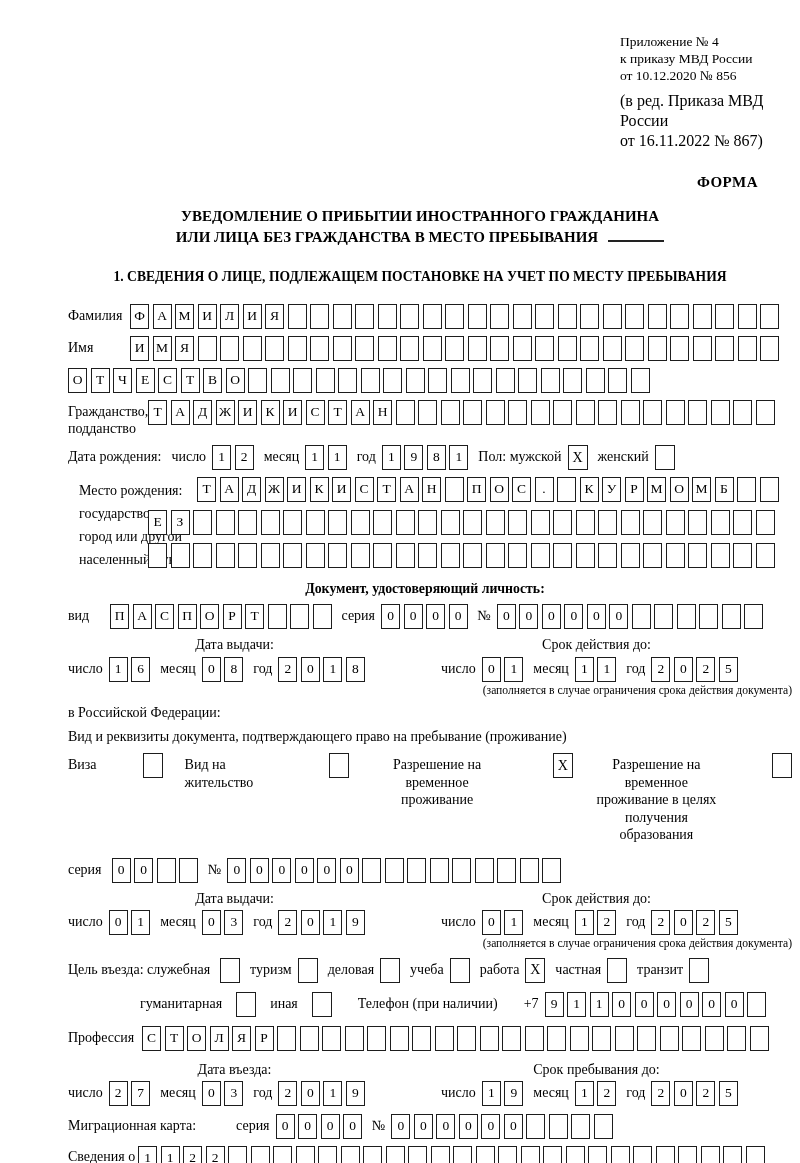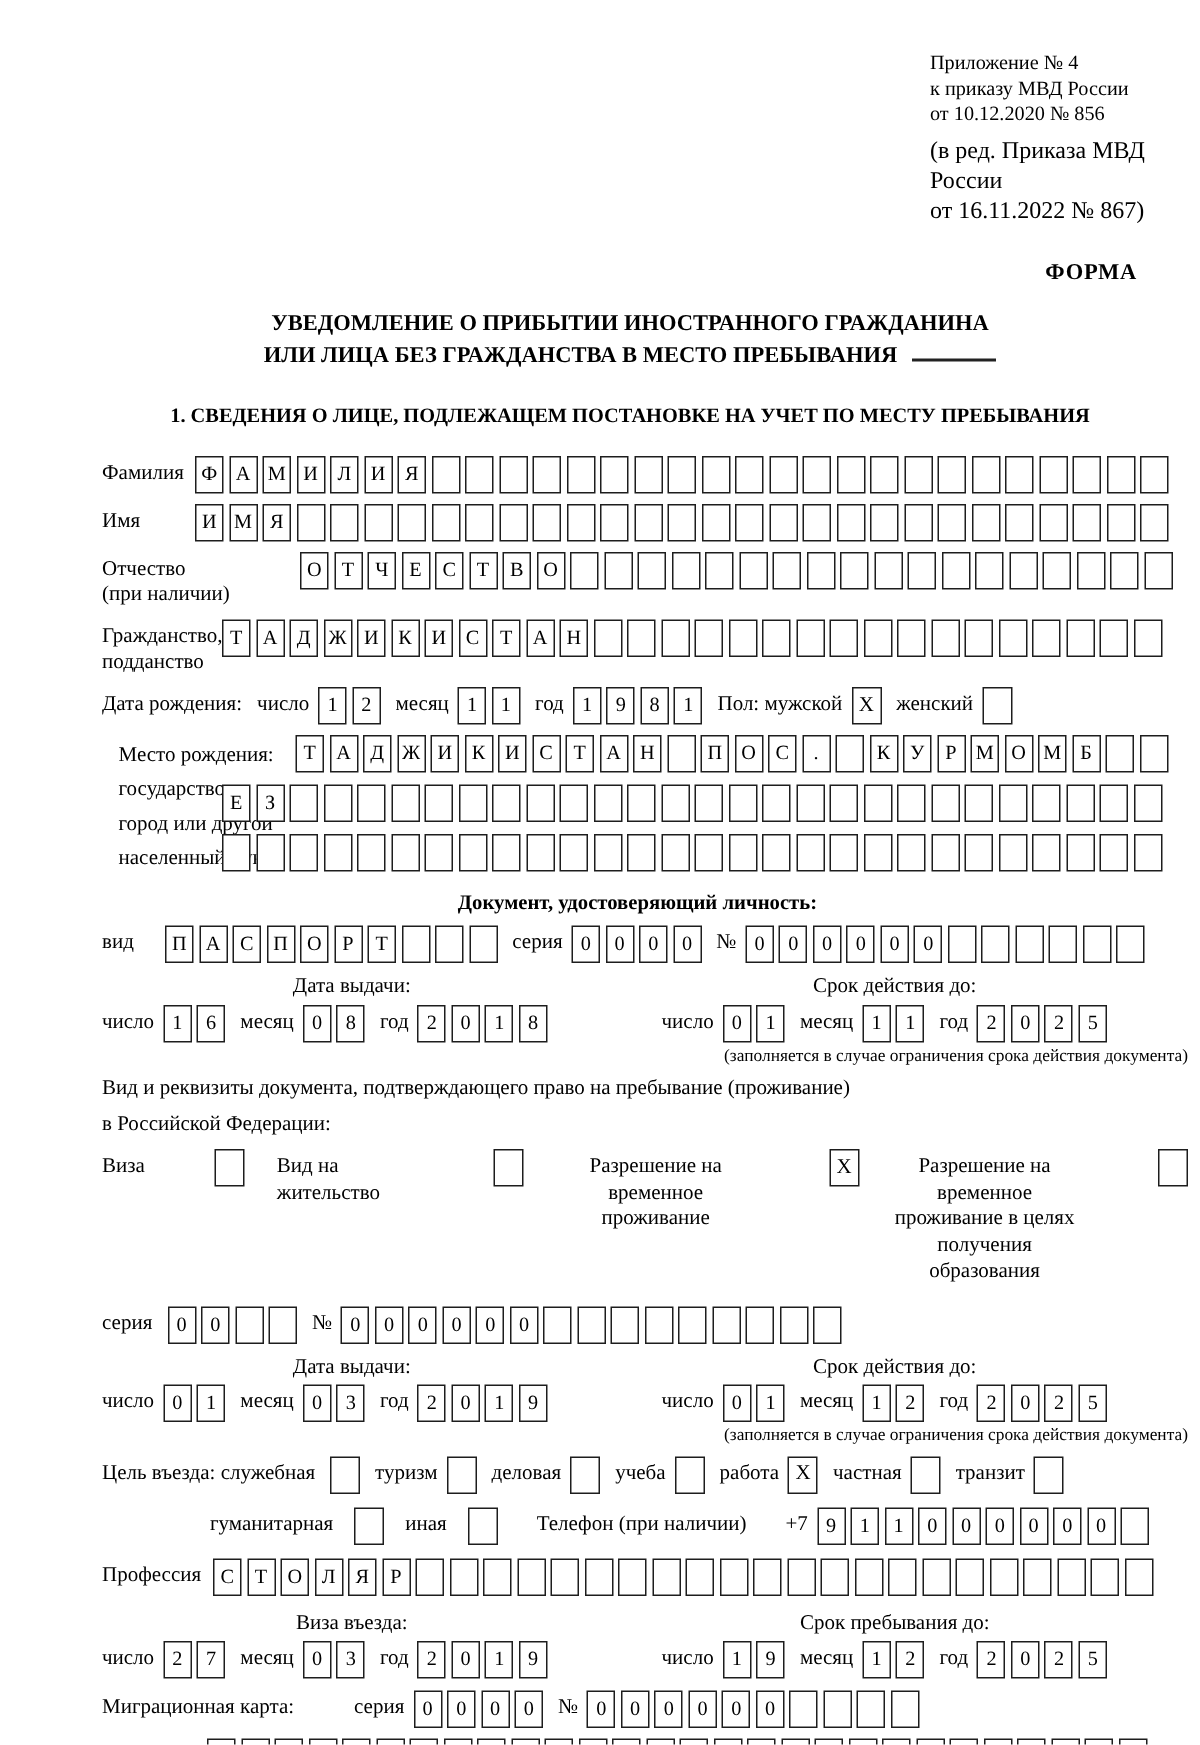--- a/index.html
+++ b/index.html
@@ -153,22 +153,20 @@
         <span class="cell"></span>
         <span class="cell"></span>
         <span class="cell"></span>
         <span class="cell"></span>
         <span class="cell"></span>
         <span class="cell"></span>
       </span>
   </div>
 
   <div class="row">
-    <span class="lbl w132 prewrap">Отчество
-(при наличии)</span>
     <span class="cells">
         <span class="cell">О</span>
         <span class="cell">Т</span>
         <span class="cell">Ч</span>
         <span class="cell">Е</span>
         <span class="cell">С</span>
         <span class="cell">Т</span>
         <span class="cell">В</span>
         <span class="cell">О</span>
         <span class="cell"></span>
@@ -430,22 +428,22 @@
             <span class="cell">2</span>
             <span class="cell">0</span>
             <span class="cell">2</span>
             <span class="cell">5</span>
           </span>
       </div>
     </div>
   </div>
   <div class="note">(заполняется в случае ограничения срока действия документа)</div>
 
+  <div class="para">в Российской Федерации:</div>
   <div class="para">Вид и реквизиты документа, подтверждающего право на пребывание (проживание)</div>
-  <div class="para">в Российской Федерации:</div>
 
   <div class="opts">
     <div class="opt">
       <span class="t">Виза</span>
       <span class="cb gap6"></span>
     </div>
     <div class="opt gap22">
       <span class="t">Вид на жительство</span>
       <span class="cb gap18"></span>
     </div>
@@ -605,21 +603,21 @@
         <span class="cell"></span>
         <span class="cell"></span>
         <span class="cell"></span>
         <span class="cell"></span>
         <span class="cell"></span>
       </span>
   </div>
 
   <div class="dates" style="margin-top:10px">
     <div class="d-left">
-      <div class="d-head">Виза въезда:</div>
+      <div class="d-head">Дата въезда:</div>
       <div class="d-line">
         <span class="dlbl first">число</span>
         <span class="cells">
             <span class="cell">2</span>
             <span class="cell">7</span>
           </span>
         <span class="dlbl">месяц</span>
         <span class="cells">
             <span class="cell">0</span>
             <span class="cell">3</span>

